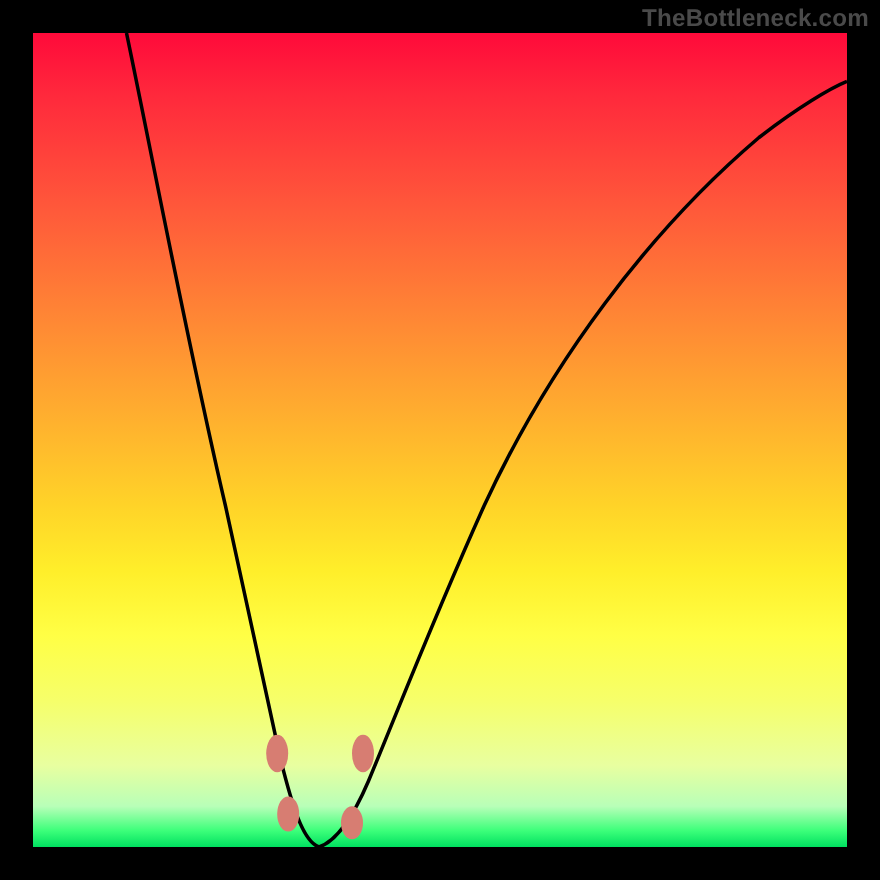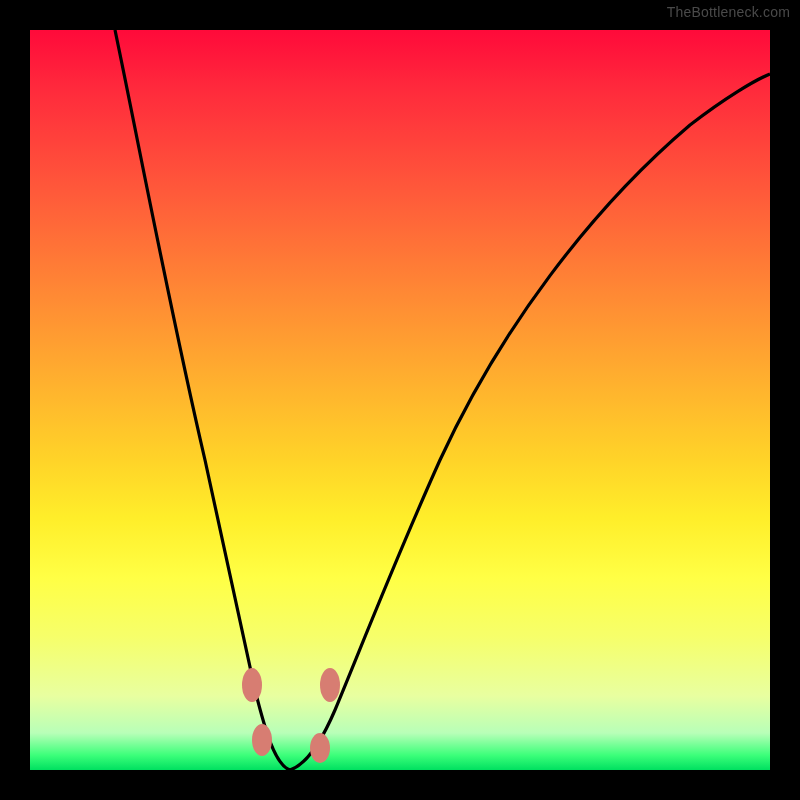--- a/index.html
+++ b/index.html
@@ -8,22 +8,22 @@
     position: relative;
     width: 800px;
     height: 800px;
     background: #000;
   }
   .watermark {
     position: absolute;
     top: 4px;
     right: 10px;
     font-family: Arial, Helvetica, sans-serif;
-    font-size: 14px;
-    font-weight: 400;
+    font-size: 22px;
+    font-weight: 700;
     color: #4a4a4a;
     letter-spacing: 0.2px;
     z-index: 50;
   }
   .plot-area {
     position: absolute;
     left: 30px;
     top: 30px;
     width: 740px;
     height: 740px;

